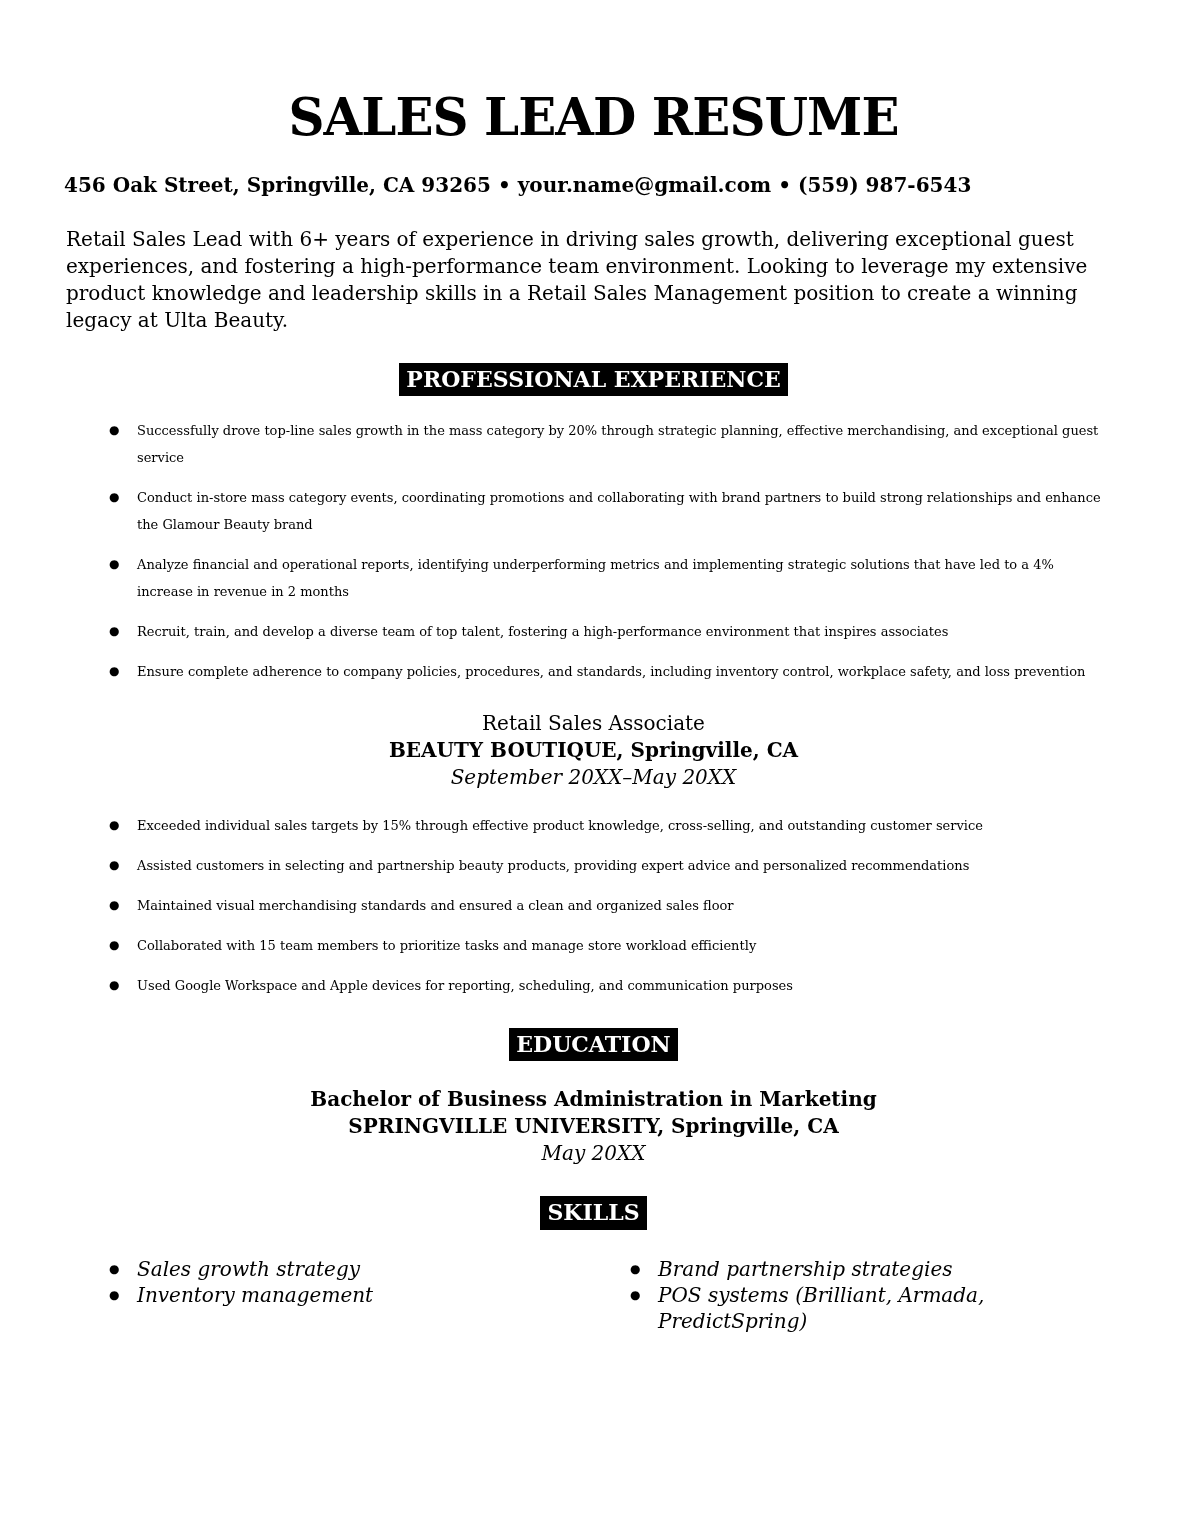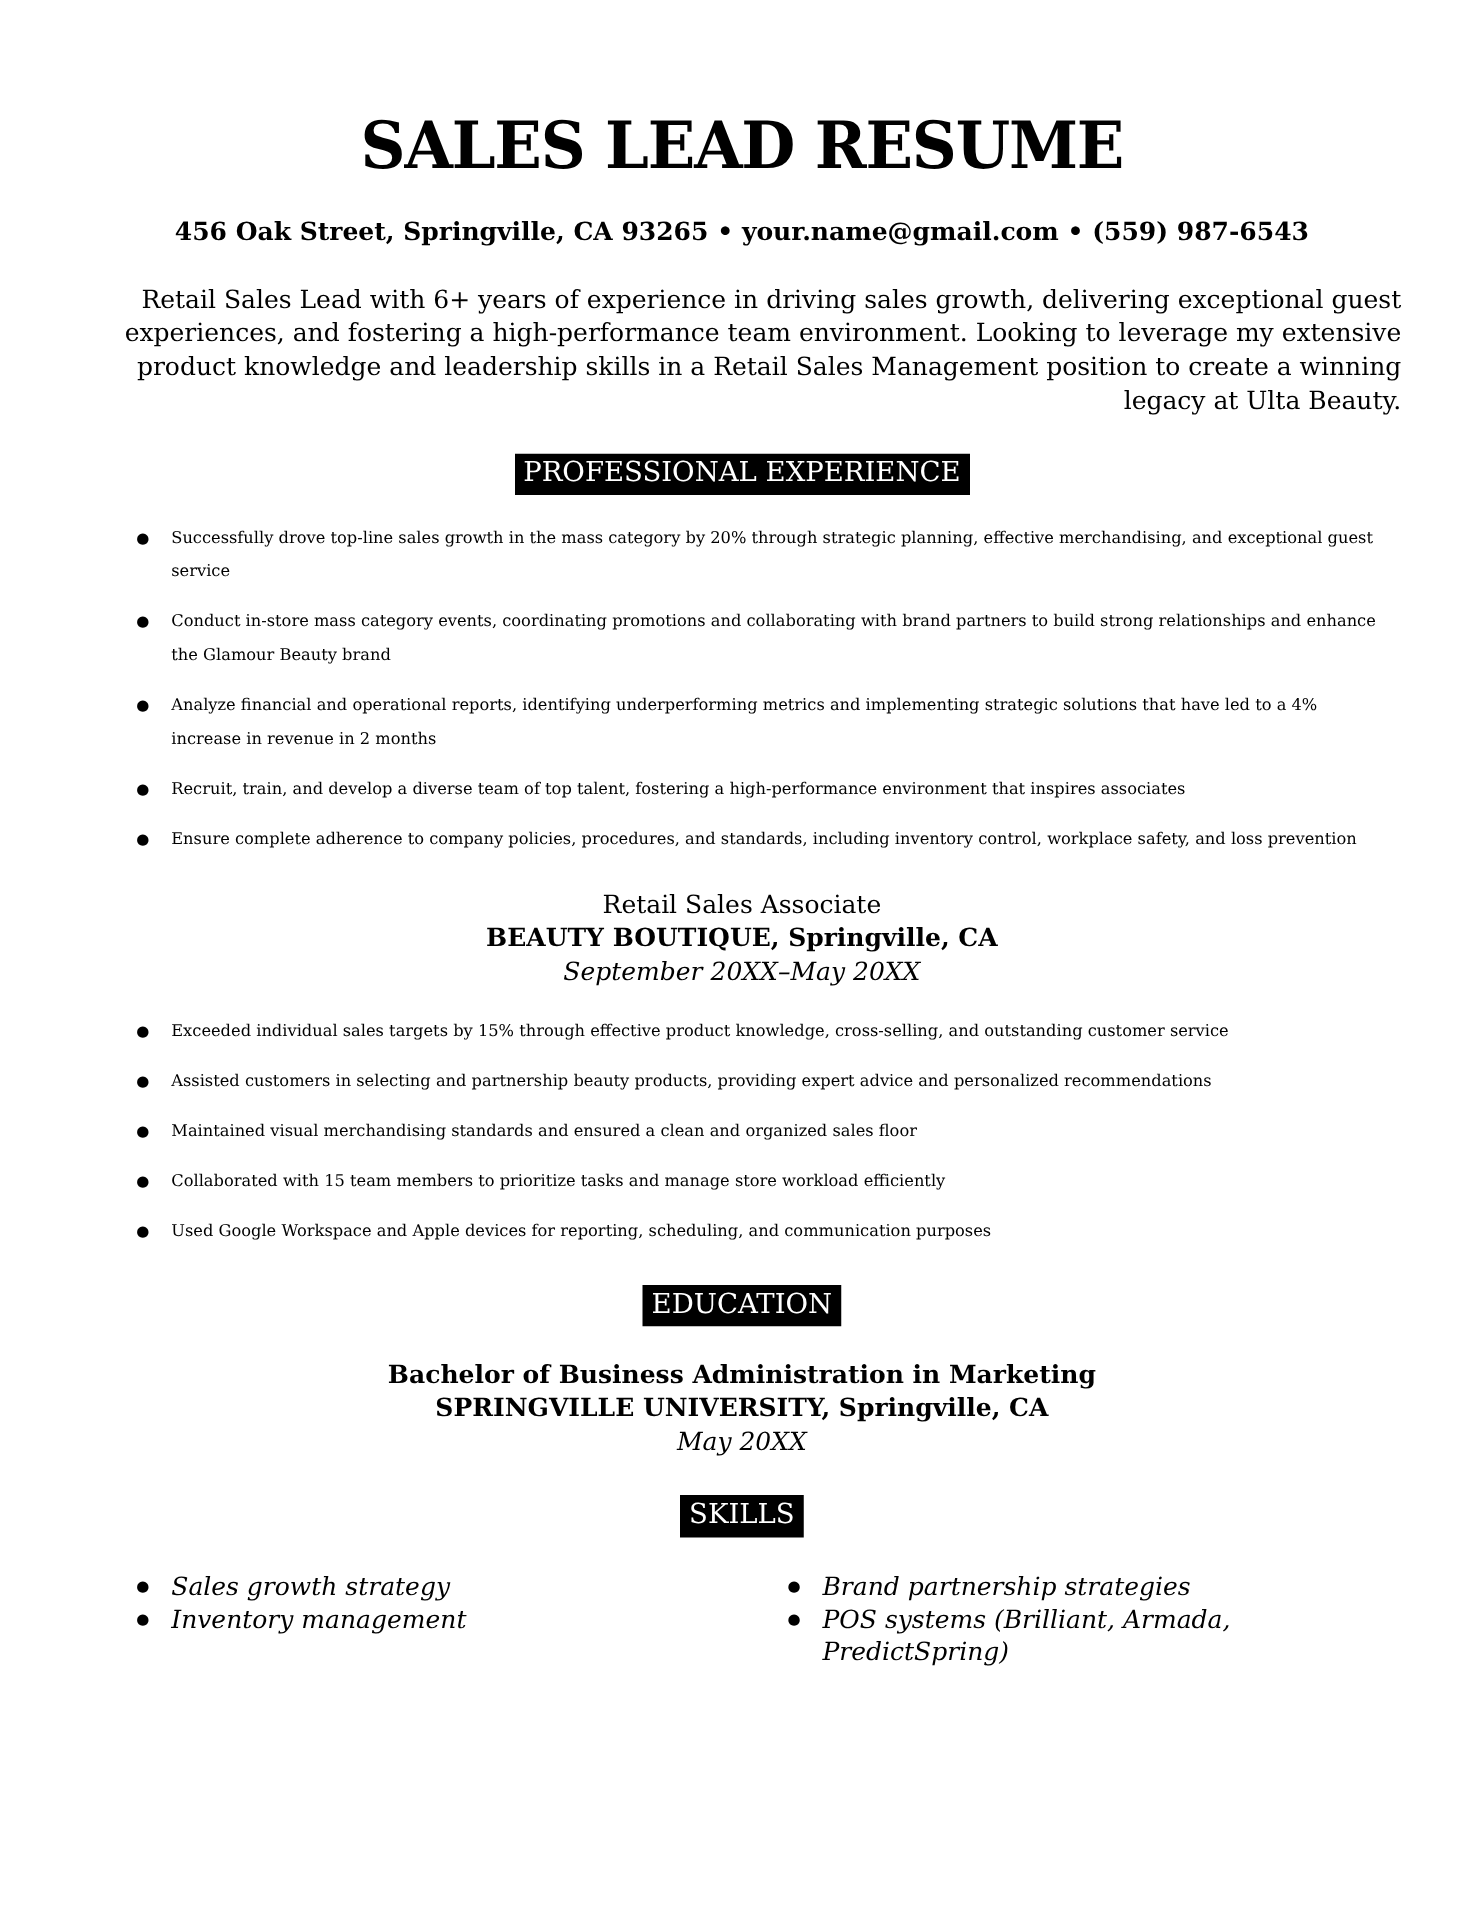--- a/index.html
+++ b/index.html
@@ -20,44 +20,44 @@
     text-align: center;
     font-size: 52px;
     font-weight: bold;
     letter-spacing: -1px;
     transform: scaleX(0.96);
     transform-origin: center;
     white-space: nowrap;
   }
 
   .contact-line {
-    text-align: center;
+    text-align: left;
     font-weight: bold;
     font-size: 20px;
     margin-top: 26px;
   }
   .contact-line .sep { padding: 0 7px; }
 
   .summary {
-    text-align: right;
+    text-align: left;
     font-size: 20px;
     line-height: 27px;
     margin-top: 29px;
     padding: 0 2px;
   }
 
   .section-heading-wrap {
     text-align: center;
     margin-top: 29px;
   }
   .section-heading {
     display: inline-block;
     background: #000000;
     color: #ffffff;
-    font-weight: normal;
+    font-weight: bold;
     font-size: 22px;
     line-height: 1.1;
     padding: 4px 7px 5px 7px;
   }
 
   .job-header, .edu-block {
     text-align: center;
     font-size: 20px;
     line-height: 27px;
     margin-top: 25px;

